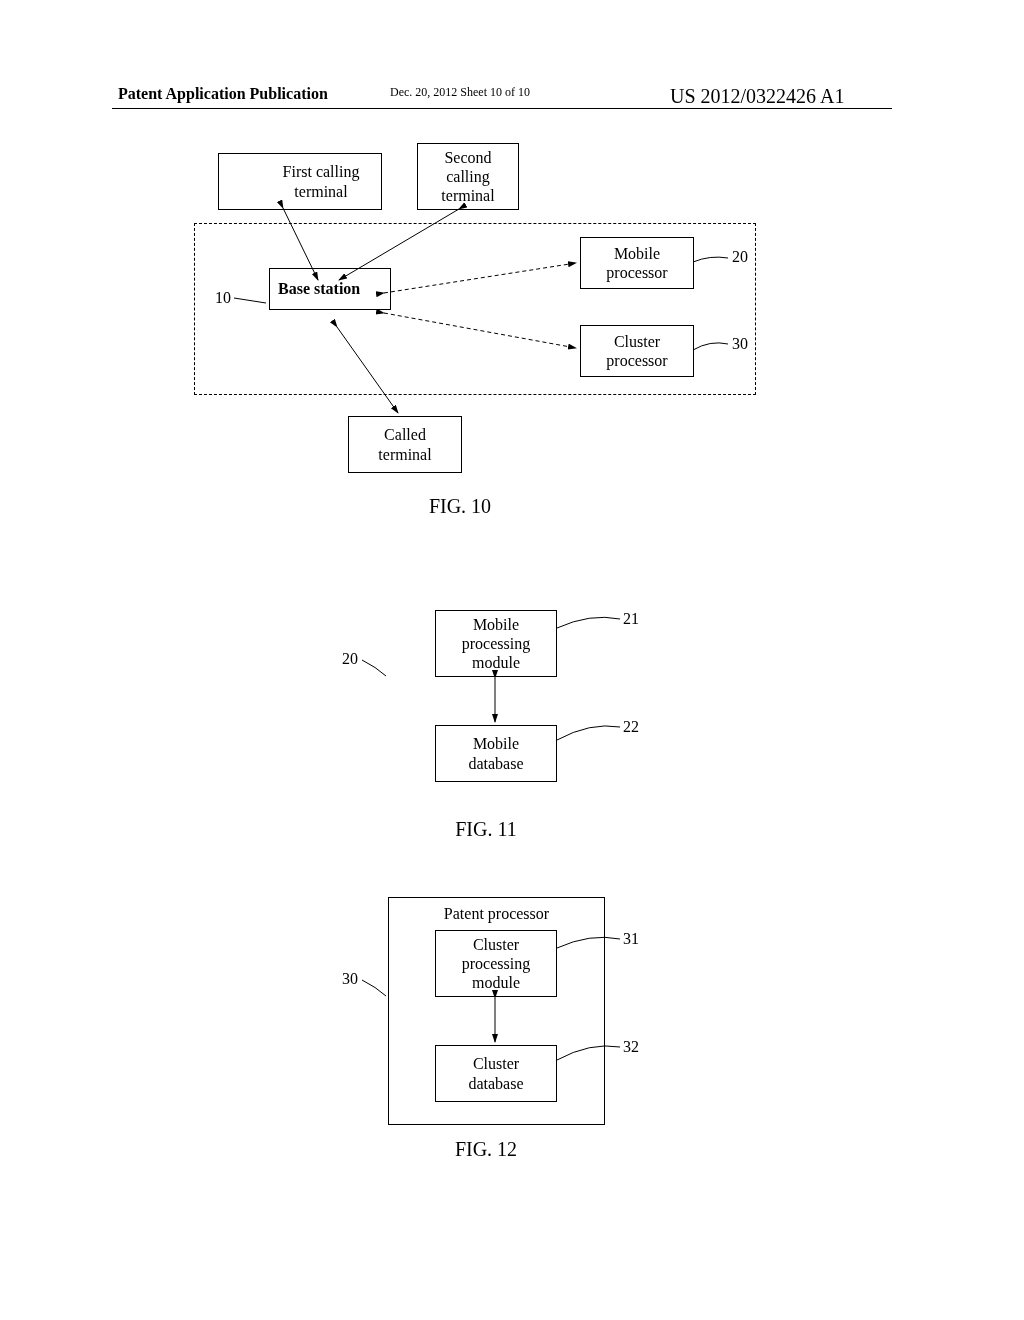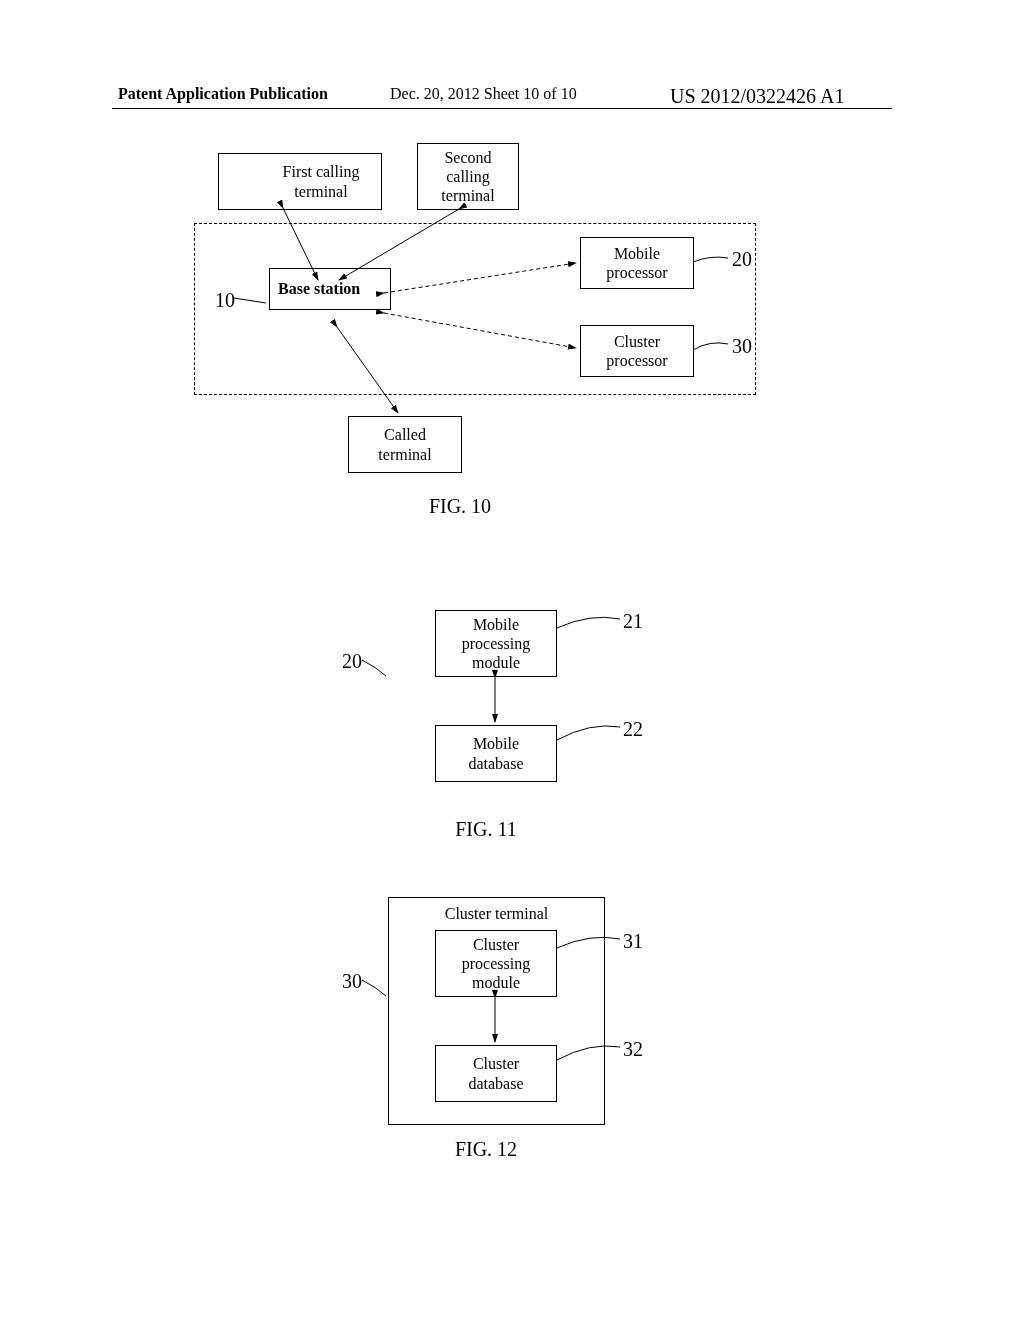--- a/index.html
+++ b/index.html
@@ -20,21 +20,21 @@
   }
   .header-left {
     position: absolute;
     left: 118px;
     font-weight: bold;
     font-size: 16px;
   }
   .header-mid {
     position: absolute;
     left: 390px;
-    font-size: 16px;
+    font-size: 12px;
   }
   .header-right {
     position: absolute;
     left: 670px;
     font-size: 20px;
   }
   .header-line {
     position: absolute;
     top: 108px;
     left: 112px;
@@ -64,21 +64,21 @@
     border-style: dashed;
     background: transparent;
   }
   .caption {
     position: absolute;
     font-size: 20px;
     text-align: center;
   }
   .refnum {
     position: absolute;
-    font-size: 20px;
+    font-size: 16px;
   }
   svg.conn {
     position: absolute;
     overflow: visible;
   }
 </style>
 </head>
 <body>
 
 <div class="page">
@@ -138,21 +138,21 @@
   <svg class="conn" style="left:0; top:0;" width="1024" height="850">
     <line x1="495" y1="678" x2="495" y2="722" stroke="#000" stroke-width="1" marker-start="url(#ah)" marker-end="url(#ah)"></line>
     <path d="M 362 660 Q 376 667 386 676" stroke="#000" stroke-width="1" fill="none"></path>
     <path d="M 557 628 Q 590 613 620 619" stroke="#000" stroke-width="1" fill="none"></path>
     <path d="M 557 740 Q 590 722 620 727" stroke="#000" stroke-width="1" fill="none"></path>
   </svg>
 
   <div class="caption" style="left:426px; top:818px; width:120px;">FIG. 11</div>
 
   <div class="box" style="left:388px; top:897px; width:215px; height:220px; align-items:flex-start; padding-top:6px;">
-    <span>Cluster terminal</span>
+    <span>Patent processor</span>
   </div>
   <div class="box" style="left:435px; top:930px; width:120px; height:65px;">Cluster<br>processing<br>module</div>
   <div class="box" style="left:435px; top:1045px; width:120px; height:55px;">Cluster<br>database</div>
 
   <div class="refnum" style="left:342px; top:970px;">30</div>
   <div class="refnum" style="left:623px; top:930px;">31</div>
   <div class="refnum" style="left:623px; top:1038px;">32</div>
 
   <svg class="conn" style="left:0; top:0;" width="1024" height="1170">
     <line x1="495" y1="998" x2="495" y2="1042" stroke="#000" stroke-width="1" marker-start="url(#ah)" marker-end="url(#ah)"></line>

